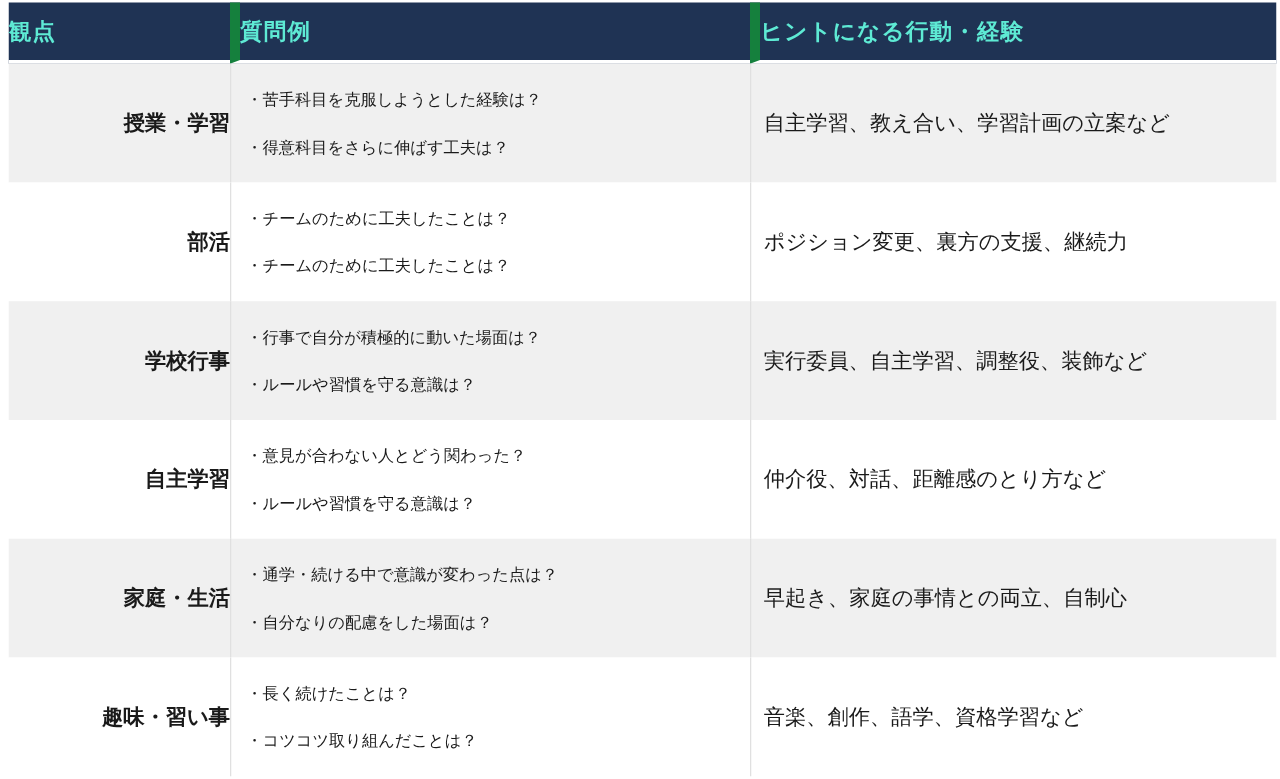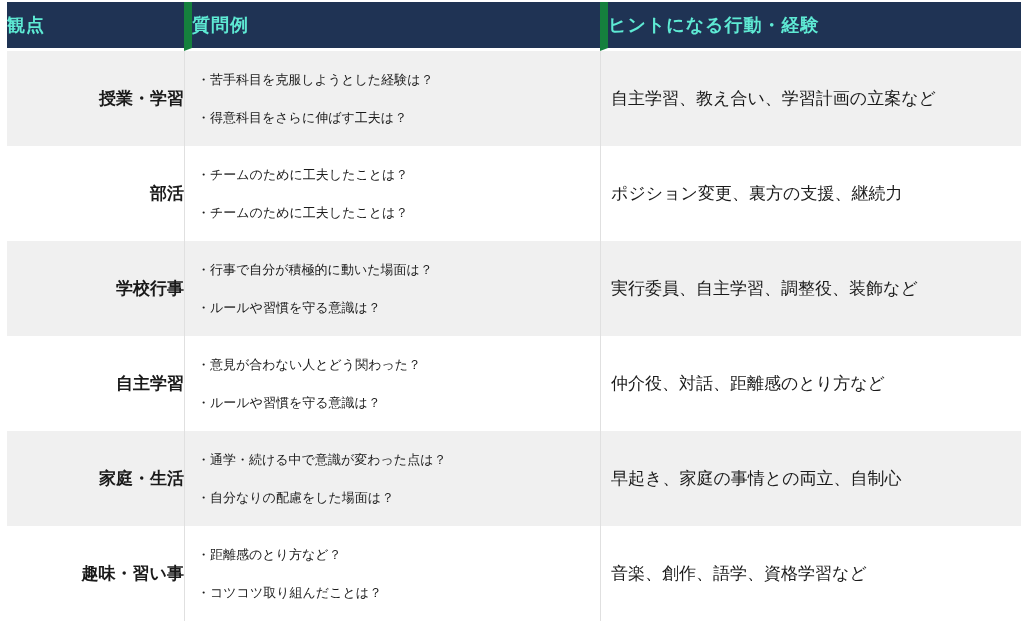--- a/index.html
+++ b/index.html
@@ -119,20 +119,20 @@
         <td class="cat">家庭・生活</td>
         <td class="q">
           <div class="qline">・通学・続ける中で意識が変わった点は？</div>
           <div class="qline">・自分なりの配慮をした場面は？</div>
         </td>
         <td class="hint">早起き、家庭の事情との両立、自制心</td>
       </tr>
       <tr>
         <td class="cat">趣味・習い事</td>
         <td class="q">
-          <div class="qline">・距離感のとり方など？</div>
+          <div class="qline">・長く続けたことは？</div>
           <div class="qline">・コツコツ取り組んだことは？</div>
         </td>
         <td class="hint">音楽、創作、語学、資格学習など</td>
       </tr>
     </tbody>
   </table>
 </div>
 
 </body></html>

